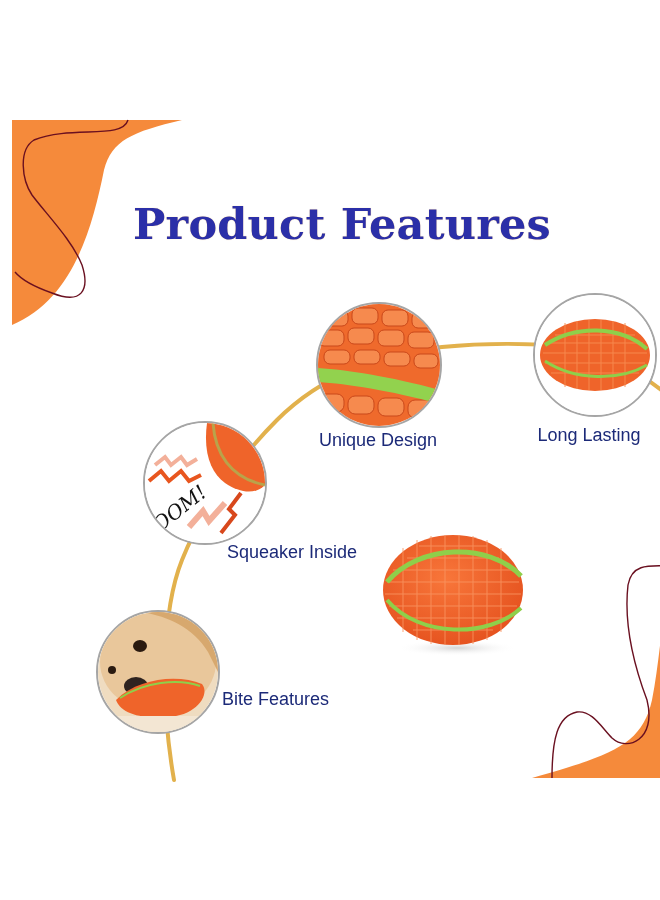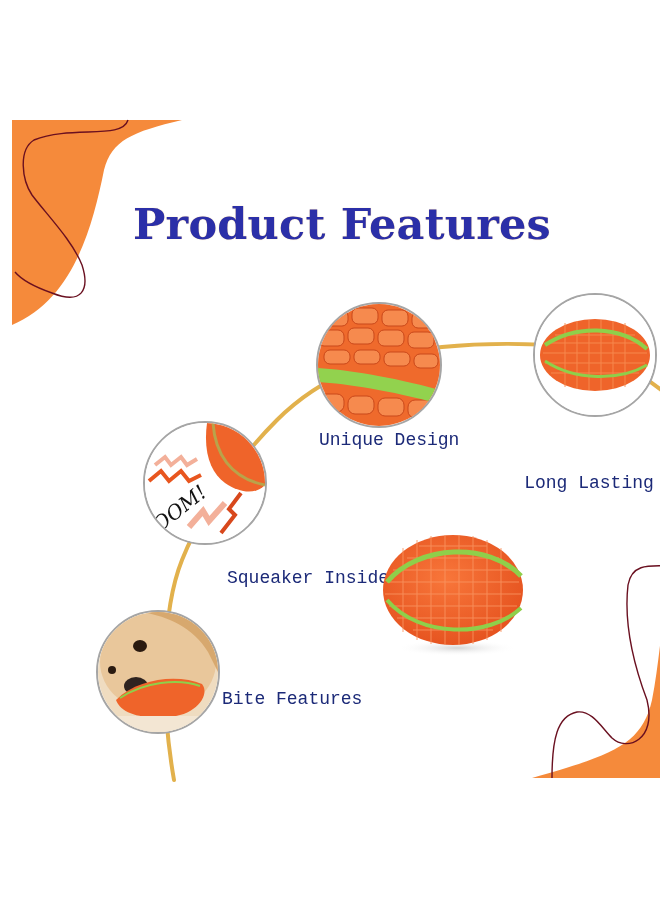--- a/index.html
+++ b/index.html
@@ -11,21 +11,21 @@
       font-family: "DejaVu Serif", serif; font-weight: bold; font-size: 43px;
       color: #2b2fa8; letter-spacing: 0.2px;
       text-shadow: 0 0 1px #f2c78a;
     }
     .feature-circle {
       position: absolute; border-radius: 50%; overflow: hidden;
       border: 2px solid #a5a5a5; background: #ffffff; box-sizing: border-box;
     }
     .feature-circle svg { display: block; }
     .label {
-      position: absolute; font-family: Liberation Mono, monospace;
+      position: absolute; font-family: Liberation Sans, sans-serif;
       color: #1c2a78; font-size: 18px; line-height: 25px; white-space: nowrap;
     }
     .label.center { text-align: center; }
     .hero { position: absolute; }
   </style>
 </head>
 <body>
 
 <div class="canvas">
 
@@ -75,37 +75,37 @@
       <rect width="120" height="120" fill="#ffffff"></rect>
       <ellipse cx="60" cy="60" rx="55" ry="36" fill="#ef642a"></ellipse>
       <g fill="none" stroke="#f88c52" stroke-width="1" opacity="0.9">
         <path d="M12,48 L108,48 M8,58 L112,58 M10,68 L110,68 M16,78 L104,78 M20,40 L100,40"></path>
         <path d="M30,28 L30,92 M42,26 L42,94 M54,25 L54,95 M66,25 L66,95 M78,26 L78,94 M90,28 L90,92"></path>
       </g>
       <path d="M10,50 C40,30 85,30 112,54" fill="none" stroke="#8fcf4a" stroke-width="4"></path>
       <path d="M10,66 C40,86 85,86 112,70" fill="none" stroke="#8fcf4a" stroke-width="3"></path>
     </svg>
   </div>
-  <div class="label center" style="left:507px; top:423px; width:140px;margin-top:48px;">
+  <div class="label center" style="left:507px; top:423px; width:140px;">
     <div>Long Lasting</div>
   </div>
 
   <div class="feature-circle" style="left:131px; top:421px; width:124px; height:124px;">
     <svg width="120" height="120" viewBox="0 0 120 120">
       <rect width="120" height="120" fill="#ffffff"></rect>
       <path d="M62,0 C90,0 120,10 120,30 L120,62 C110,72 95,70 80,60 C66,50 58,30 62,0 Z" fill="#ef642a"></path>
       <path d="M68,0 C70,30 85,55 120,62" fill="none" stroke="#b9a34a" stroke-width="3"></path>
       <polyline points="10,42 20,34 26,42 36,34 42,42 52,36" fill="none" stroke="#f3b09a" stroke-width="4"></polyline>
       <polyline points="4,58 16,48 24,58 36,48 44,58 56,52" fill="none" stroke="#e8561f" stroke-width="4"></polyline>
       <polyline points="44,104 58,88 64,98 80,80" fill="none" stroke="#f3b09a" stroke-width="6"></polyline>
       <polyline points="76,110 90,92 84,86 96,70" fill="none" stroke="#d8481c" stroke-width="4"></polyline>
       <text x="6" y="96" font-family="DejaVu Serif, serif" font-style="italic" font-size="20" fill="#111" transform="rotate(-38 30 90)">OOM!</text>
     </svg>
   </div>
-  <div class="label" style="left:215px; top:540px;margin-top:26px;">Squeaker Inside</div>
+  <div class="label" style="left:215px; top:540px;">Squeaker Inside</div>
 
   <div class="feature-circle" style="left:84px; top:610px; width:124px; height:124px;">
     <svg width="120" height="120" viewBox="0 0 120 120">
       <rect width="120" height="120" fill="#efdcc0"></rect>
       <ellipse cx="60" cy="50" rx="58" ry="50" fill="#e9c79b"></ellipse>
       <path d="M45,0 C70,5 95,15 110,40 L120,60 L120,0 Z" fill="#d7a86e"></path>
       <ellipse cx="42" cy="34" rx="7" ry="6" fill="#2a1a10"></ellipse>
       <ellipse cx="14" cy="58" rx="4" ry="4" fill="#2a1a10"></ellipse>
       <ellipse cx="38" cy="74" rx="12" ry="9" fill="#2e2320"></ellipse>
       <path d="M18,88 C40,66 80,62 104,72 C112,82 100,100 78,104 C50,108 24,104 18,88 Z" fill="#ef642a"></path>

